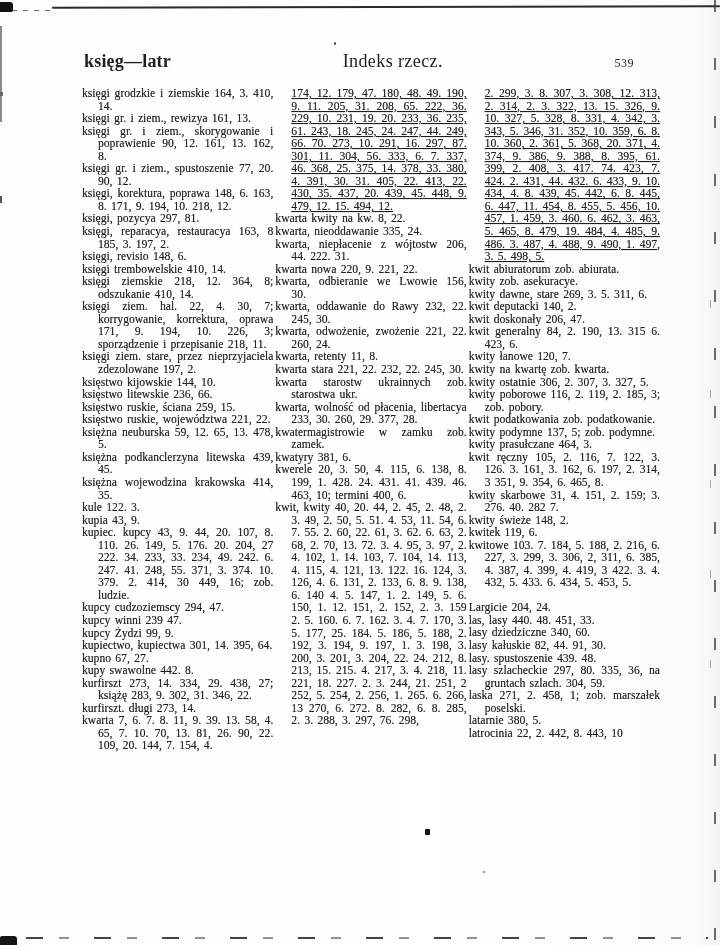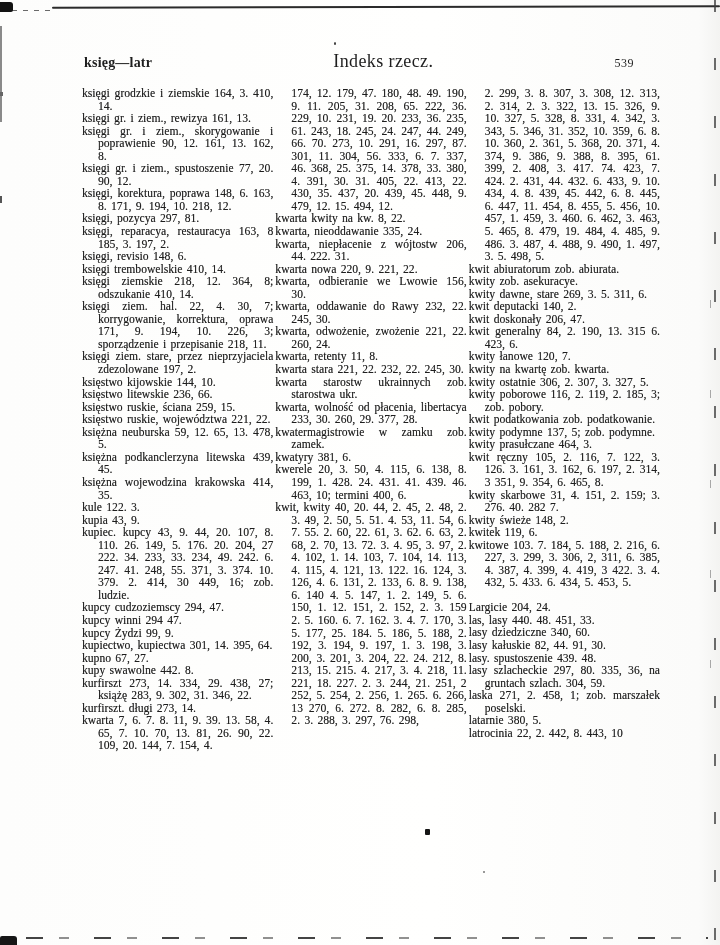--- a/index.html
+++ b/index.html
@@ -29,41 +29,41 @@
     background:repeating-linear-gradient(90deg,rgba(35,35,35,.85) 0 17px,transparent 17px 33px,rgba(35,35,35,.5) 33px 43px,transparent 43px 68px);}
   .corner-bl{bottom:0;left:0;width:17px;height:9px;background:#161616;border-radius:2px 3px 0 0;}
   .ink-blot{top:829px;left:425px;width:5px;height:6px;background:#151515;border-radius:1px;}
   .speck-a{top:42px;left:334px;width:2px;height:3px;background:#3a3a3a;border-radius:50%;}
   .speck-b{top:871px;left:483px;width:2px;height:2px;background:#777;border-radius:50%;}
   
   .hdr{
     position:absolute;top:51px;left:84px;right:86px;
     display:flex;justify-content:space-between;align-items:baseline;
   }
-  .hdr-left{font-size:14px;font-weight:700;letter-spacing:.2px;}
+  .hdr-left{font-size:18px;font-weight:700;letter-spacing:.2px;}
   .hdr-center{font-size:18px;letter-spacing:.4px;}
   .hdr-right{font-size:12px;font-weight:400;letter-spacing:.5px;}
   
   .cols{
     position:absolute;top:87px;left:82px;width:578px;
     display:flex;gap:2px;
   }
   .col{flex:1 1 0;min-width:0;}
   p.entry{
     margin:0;
     font-size:11.5px;
     line-height:12.55px;
     text-align:justify;
     padding-left:16px;
     text-indent:-16px;
     word-spacing:1.4px;
     letter-spacing:.05px;
     text-shadow:.2px .2px .3px rgba(0,0,0,.45);
   }
-  p.entry.cont{text-indent:0;}
+  p.entry.cont{text-indent:0;text-decoration:underline;}
   p.entry.gap{margin-top:12.5px;}
 </style>
 </head>
 <body>
 
 <div class="page">
 
   <div class="art top-line"></div>
   <div class="art top-line-frag"></div>
   <div class="art corner-tl"></div>
@@ -102,21 +102,21 @@
         <p class="entry">księstwo litewskie 236, 66.</p>
         <p class="entry">księstwo ruskie, ściana 259, 15.</p>
         <p class="entry">księstwo ruskie, województwa 221, 22.</p>
         <p class="entry">księżna neuburska 59, 12. 65, 13. 478, 5.</p>
         <p class="entry">księżna podkanclerzyna litewska 439, 45.</p>
         <p class="entry">księżna wojewodzina krakowska 414, 35.</p>
         <p class="entry">kule 122. 3.</p>
         <p class="entry">kupia 43, 9.</p>
         <p class="entry">kupiec. kupcy 43, 9. 44, 20. 107, 8. 110. 26. 149, 5. 176. 20. 204, 27 222. 34. 233, 33. 234, 49. 242. 6. 247. 41. 248, 55. 371, 3. 374. 10. 379. 2. 414, 30 449, 16; zob. ludzie.</p>
         <p class="entry">kupcy cudzoziemscy 294, 47.</p>
-        <p class="entry">kupcy winni 294 47.</p>
+        <p class="entry">kupcy winni 239 47.</p>
         <p class="entry">kupcy Żydzi 99, 9.</p>
         <p class="entry">kupiectwo, kupiectwa 301, 14. 395, 64.</p>
         <p class="entry">kupno 67, 27.</p>
         <p class="entry">kupy swawolne 442. 8.</p>
         <p class="entry">kurfirszt 273, 14. 334, 29. 438, 27; książę 283, 9. 302, 31. 346, 22.</p>
         <p class="entry">kurfirszt. długi 273, 14.</p>
         <p class="entry">kwarta 7, 6. 7. 8. 11, 9. 39. 13. 58, 4. 65, 7. 10. 70, 13. 81, 26. 90, 22. 109, 20. 144, 7. 154, 4.</p>
       </div>
     <div class="col">
         <p class="entry cont">174, 12. 179, 47. 180, 48. 49. 190, 9. 11. 205, 31. 208, 65. 222, 36. 229, 10. 231, 19. 20. 233, 36. 235, 61. 243, 18. 245, 24. 247, 44. 249, 66. 70. 273, 10. 291, 16. 297, 87. 301, 11. 304, 56. 333, 6. 7. 337, 46. 368, 25. 375, 14. 378, 33. 380, 4. 391, 30. 31. 405, 22. 413, 22. 430, 35. 437, 20. 439, 45. 448, 9. 479, 12. 15. 494, 12.</p>

